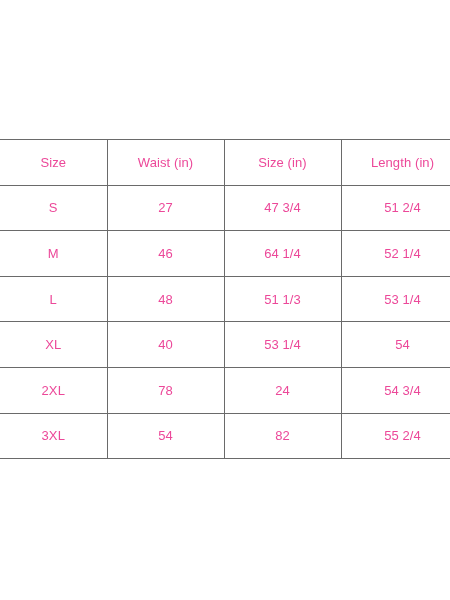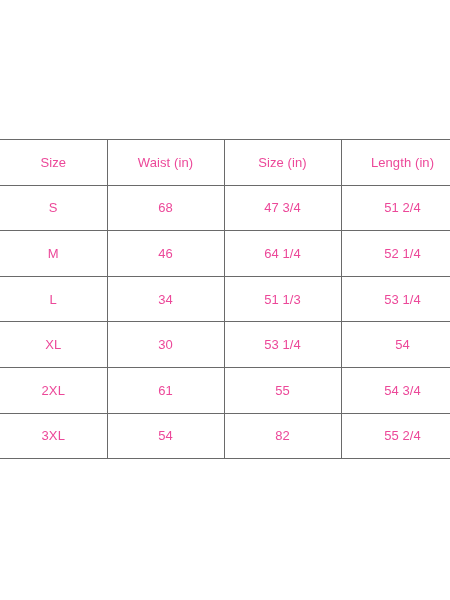--- a/index.html
+++ b/index.html
@@ -87,46 +87,46 @@
           <th>Size</th>
           <th>Waist (in)</th>
           <th>Size (in)</th>
           <th>Length (in)</th>
         </tr>
       </thead>
 
       <tbody>
         <tr>
           <td>S</td>
-          <td>68</td>
+          <td>27</td>
           <td>47 3/4</td>
           <td>51 2/4</td>
         </tr>
         <tr>
           <td>M</td>
           <td>46</td>
           <td>64 1/4</td>
           <td>52 1/4</td>
         </tr>
         <tr>
           <td>L</td>
-          <td>34</td>
+          <td>48</td>
           <td>51 1/3</td>
           <td>53 1/4</td>
         </tr>
         <tr>
           <td>XL</td>
-          <td>30</td>
+          <td>40</td>
           <td>53 1/4</td>
           <td>54</td>
         </tr>
         <tr>
           <td>2XL</td>
-          <td>61</td>
-          <td>55</td>
+          <td>78</td>
+          <td>24</td>
           <td>54 3/4</td>
         </tr>
         <tr>
           <td>3XL</td>
           <td>54</td>
           <td>82</td>
           <td>55 2/4</td>
         </tr>
       </tbody>
     </table>

